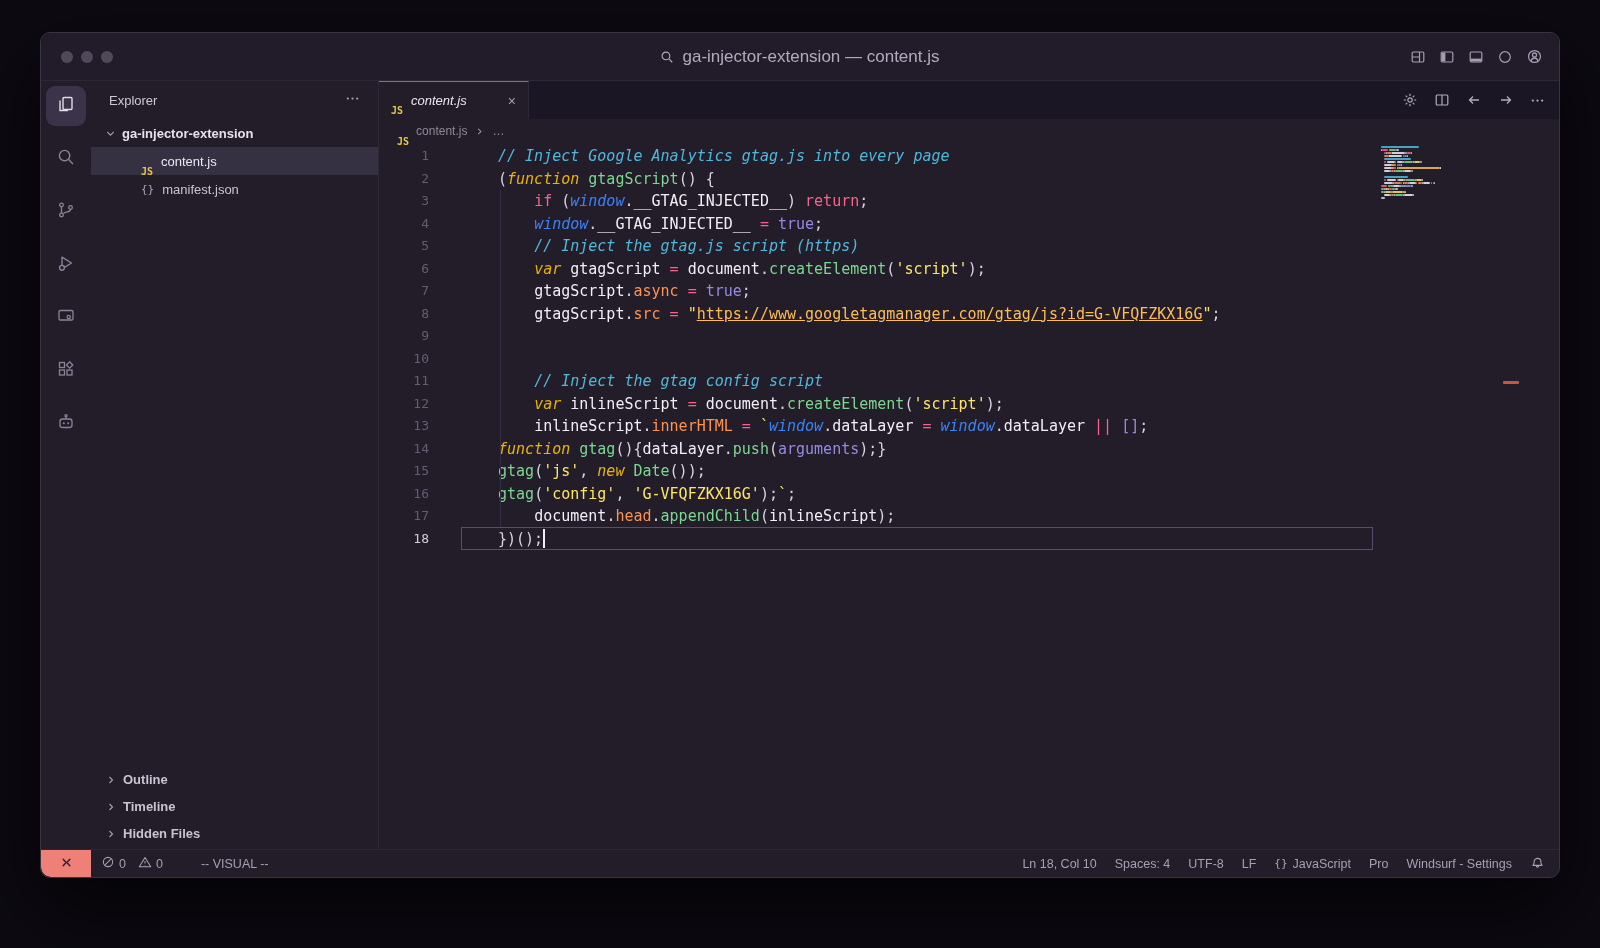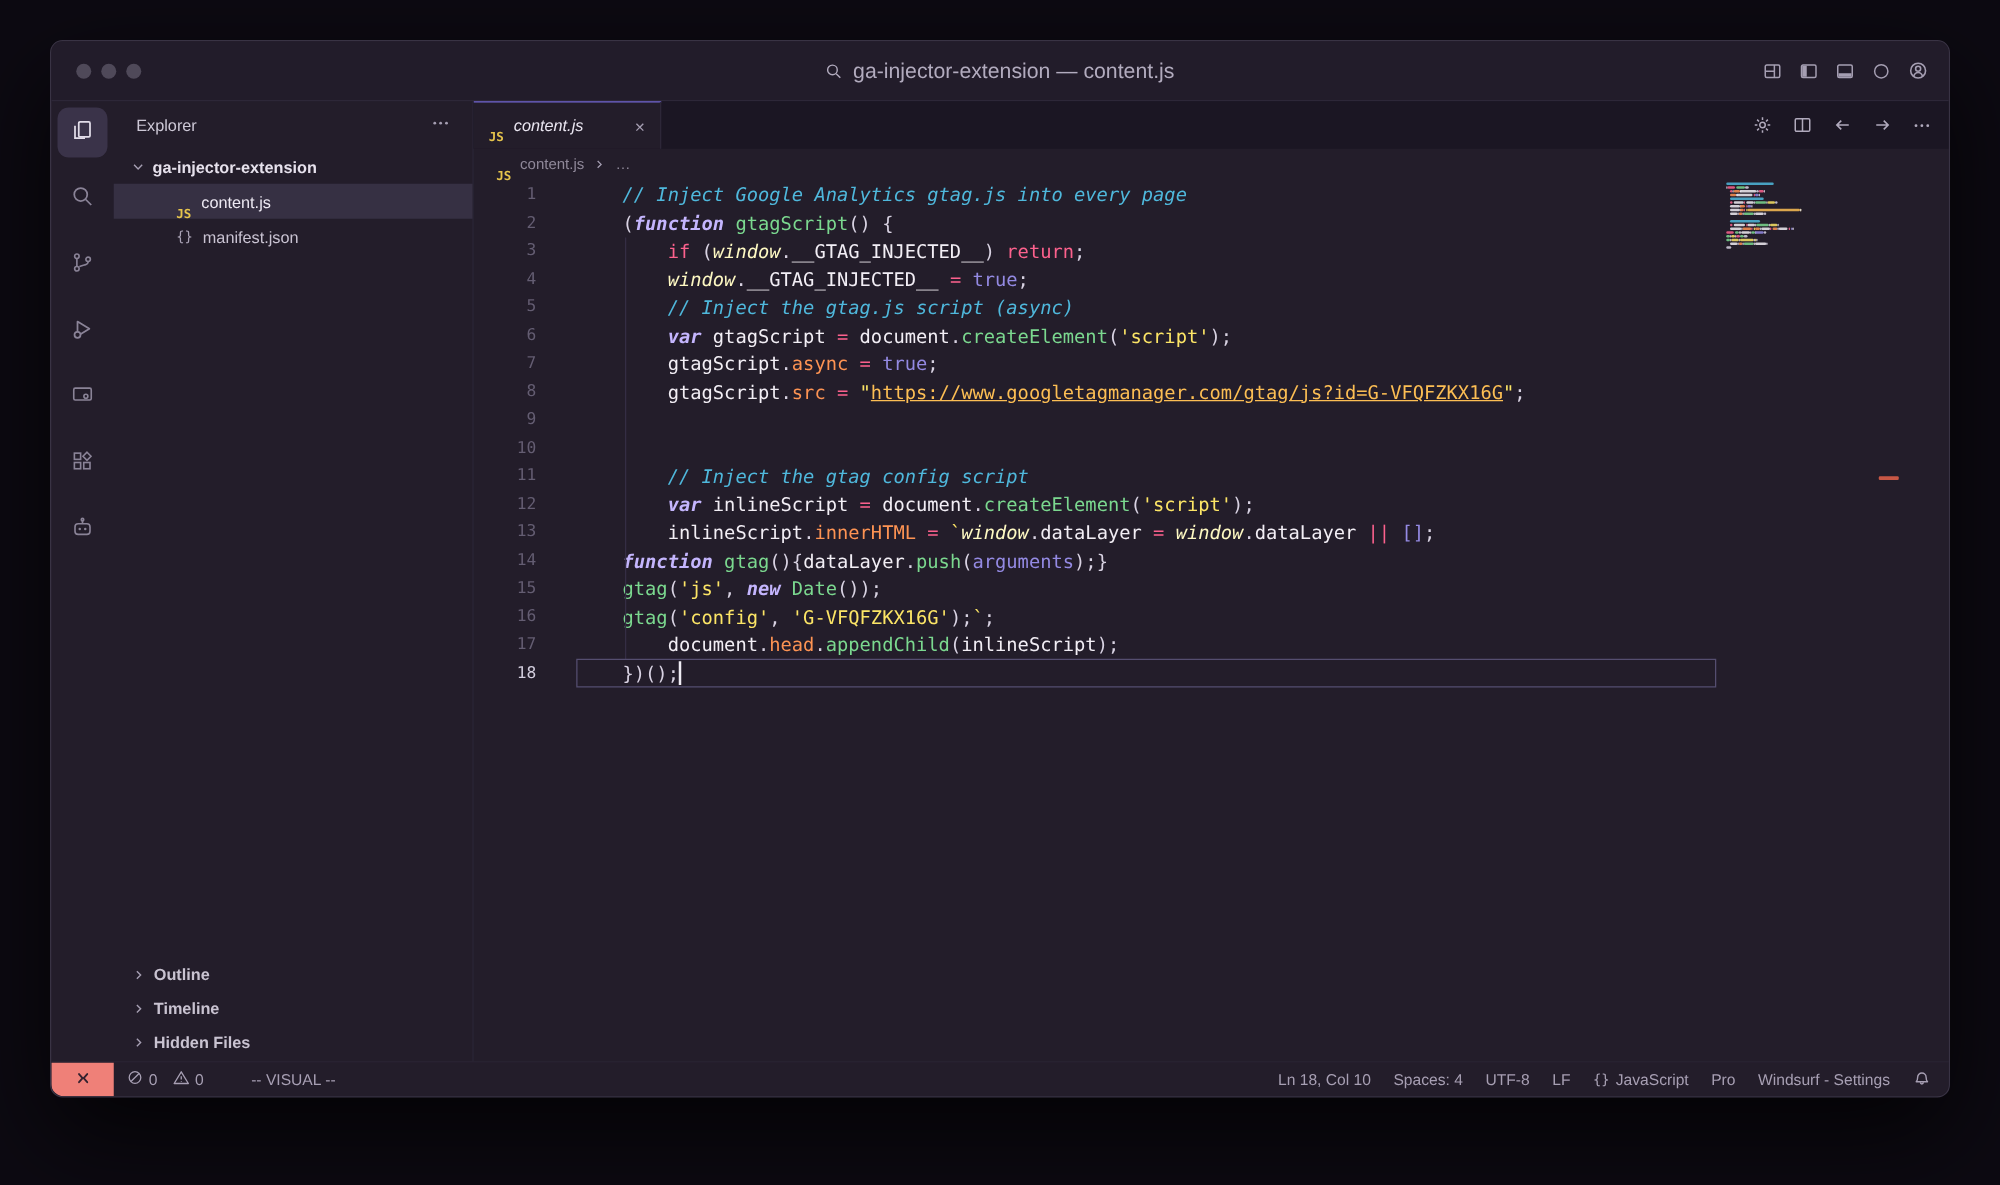--- a/index.html
+++ b/index.html
@@ -62,26 +62,26 @@
   .indent-guide { position:absolute; left:121px; top:47px; width:1px; height:338px; background:#342d44; }
   .cursor { position:absolute; left:164px; top:386px; width:2px; height:19px; background:#efecf4; }
   .minimap { position:absolute; left:1002px; top:3px; width:120px; }
   .mm-row { height:2px; margin-bottom:1px; white-space:nowrap; font-size:0; }
   .mm-seg { display:inline-block; height:2px; border-radius:1px; opacity:.85; }
   .ovr-mark { position:absolute; right:40px; top:238px; width:16px; height:3px; background:#c75745; border-radius:1px; }
 
   
   .tk-cm { color:#4fb8dc; font-style:italic; }
   .tk-kw { color:#fc618d; }
-  .tk-kwi { color:#c4b5fd; font-style:italic;font-weight:bold; }
+  .tk-kwi { color:#eab308; font-style:italic; }
   .tk-fn { color:#7bd88f; }
   .tk-st { color:#fce566; }
   .tk-url { color:#fcbe54; text-decoration:underline; }
   .tk-pr { color:#fd9353; }
-  .tk-gl { color:#fef9c3; font-style:italic; }
+  .tk-gl { color:#3b82f6; font-style:italic; }
   .tk-id { color:#f2eef5; }
   .tk-pu { color:#d8d2e2; }
   .tk-ct { color:#948ae3; }
   .tk-ws { color:#d8d2e2; }
 
   
   .statusbar { height:28px; flex:0 0 28px; display:flex; align-items:center; background:#231d2a;
     border-top:1px solid #2d2738; font-size:12.5px; color:#a79fb3; border-radius:0 0 10px 10px; overflow:hidden; }
   .remote-ind { width:50px; height:28px; flex:0 0 50px; background:#ef8078; color:#33222f;
     display:flex; align-items:center; justify-content:center; }
@@ -320,21 +320,21 @@
             <div class="code-line">
               <span class="ln">3</span>
               <span class="ctext"><span class="tk-ws">    </span><span class="tk-kw">if</span><span class="tk-pu"> (</span><span class="tk-gl">window</span><span class="tk-pu">.</span><span class="tk-id">__GTAG_INJECTED__</span><span class="tk-pu">) </span><span class="tk-kw">return</span><span class="tk-pu">;</span></span>
             </div>
             <div class="code-line">
               <span class="ln">4</span>
               <span class="ctext"><span class="tk-ws">    </span><span class="tk-gl">window</span><span class="tk-pu">.</span><span class="tk-id">__GTAG_INJECTED__</span><span class="tk-ws"> </span><span class="tk-kw">=</span><span class="tk-ws"> </span><span class="tk-ct">true</span><span class="tk-pu">;</span></span>
             </div>
             <div class="code-line">
               <span class="ln">5</span>
-              <span class="ctext"><span class="tk-ws">    </span><span class="tk-cm">// Inject the gtag.js script (async)</span></span>
+              <span class="ctext"><span class="tk-ws">    </span><span class="tk-cm">// Inject the gtag.js script (https)</span></span>
             </div>
             <div class="code-line">
               <span class="ln">6</span>
               <span class="ctext"><span class="tk-ws">    </span><span class="tk-kwi">var</span><span class="tk-ws"> </span><span class="tk-id">gtagScript</span><span class="tk-ws"> </span><span class="tk-kw">=</span><span class="tk-ws"> </span><span class="tk-id">document</span><span class="tk-pu">.</span><span class="tk-fn">createElement</span><span class="tk-pu">(</span><span class="tk-st">'script'</span><span class="tk-pu">);</span></span>
             </div>
             <div class="code-line">
               <span class="ln">7</span>
               <span class="ctext"><span class="tk-ws">    </span><span class="tk-id">gtagScript</span><span class="tk-pu">.</span><span class="tk-pr">async</span><span class="tk-ws"> </span><span class="tk-kw">=</span><span class="tk-ws"> </span><span class="tk-ct">true</span><span class="tk-pu">;</span></span>
             </div>
             <div class="code-line">

